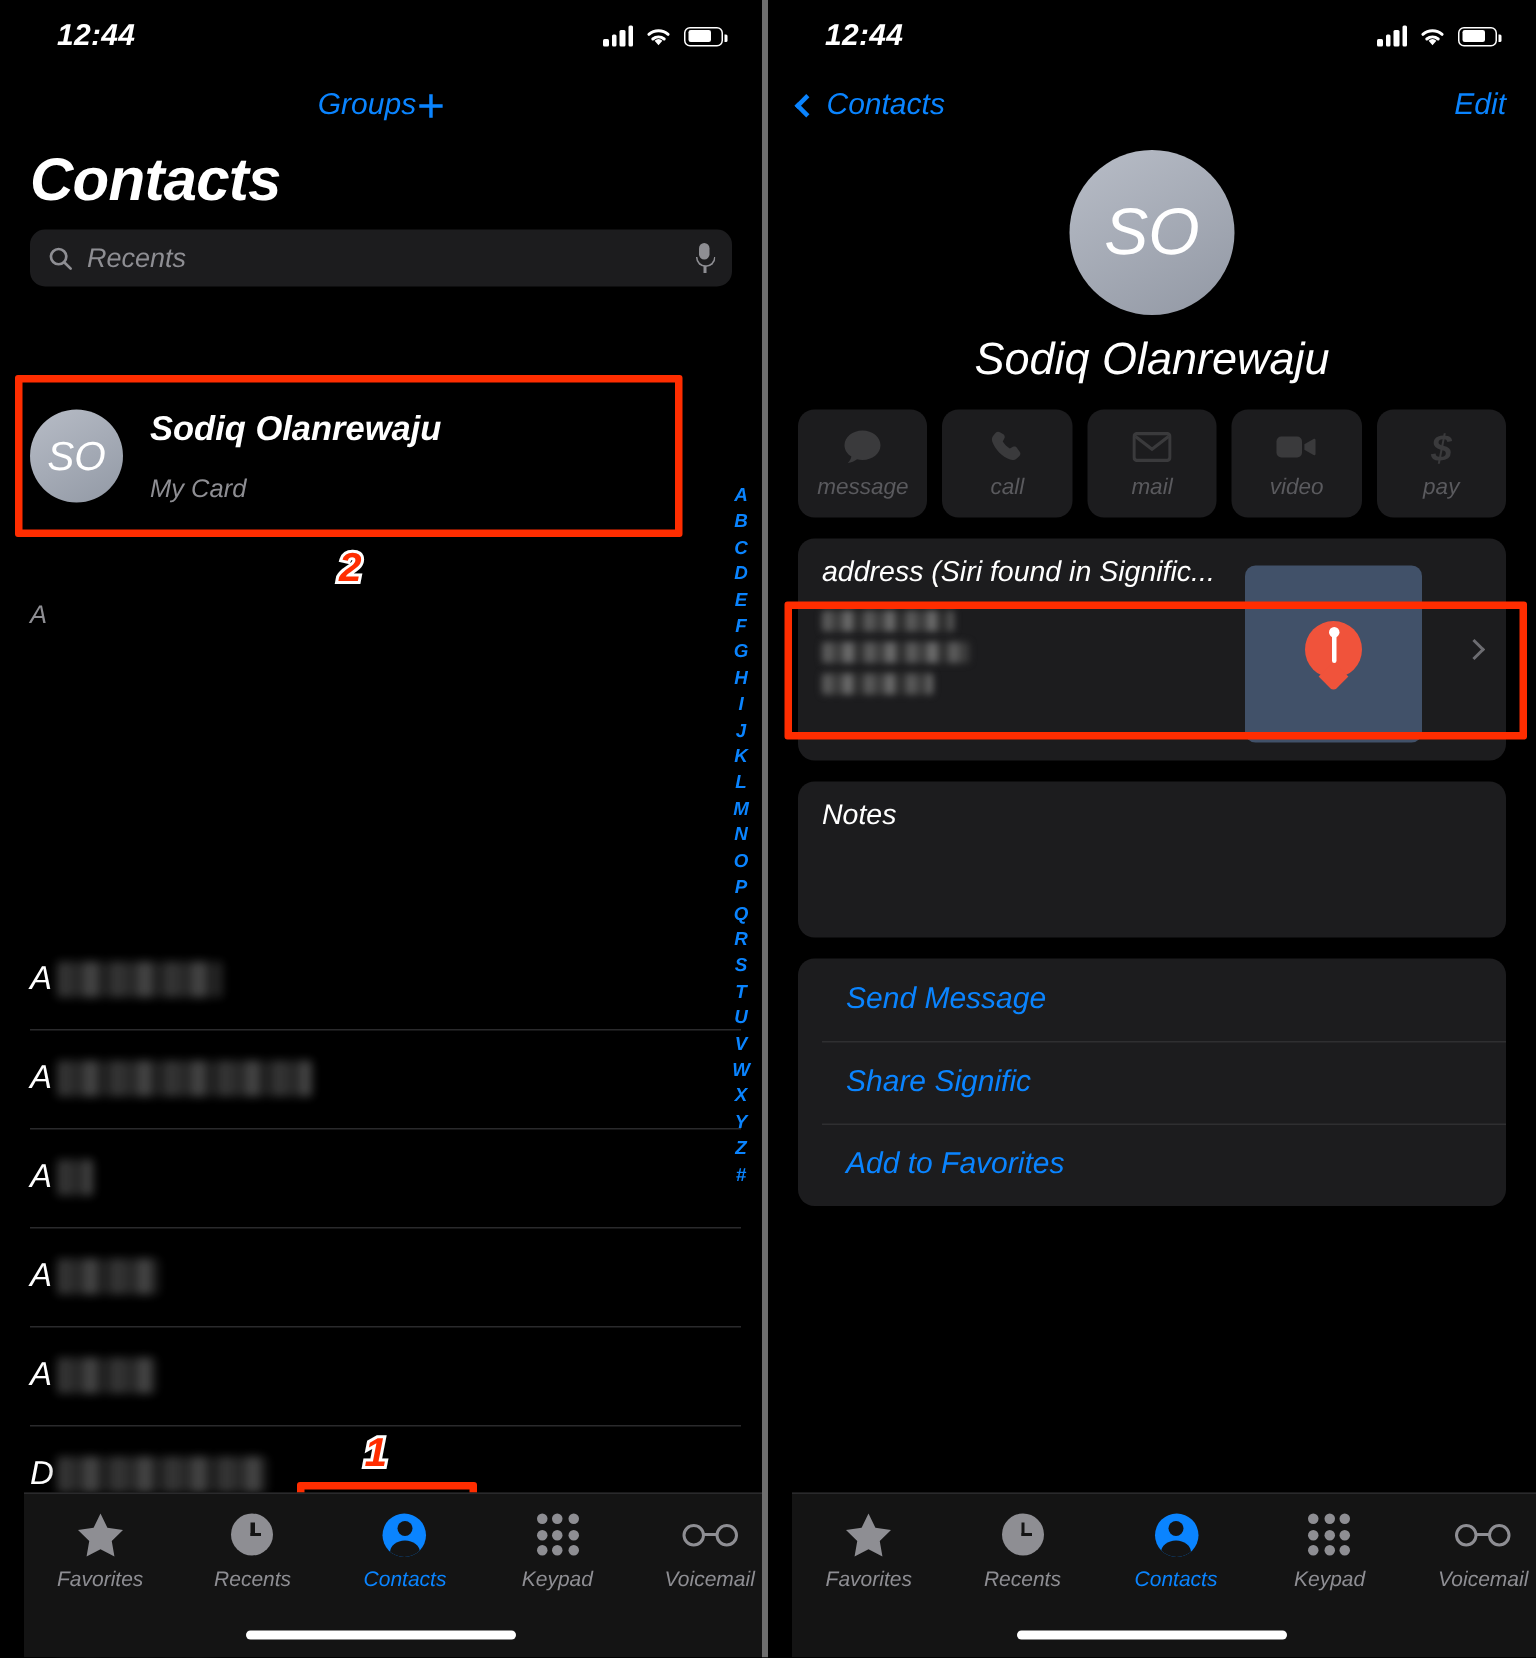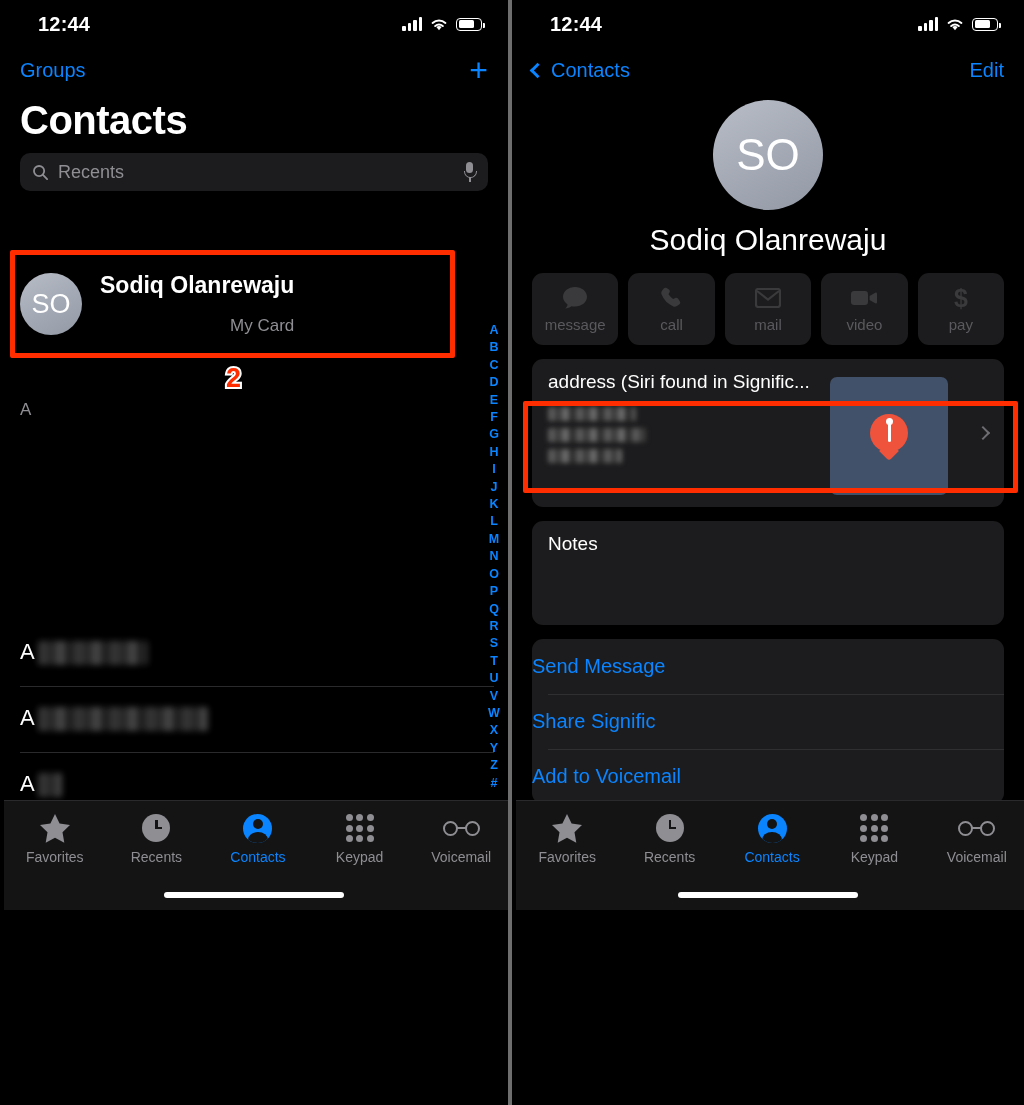--- a/index.html
+++ b/index.html
@@ -3,21 +3,21 @@
 <meta charset="utf-8">
 <style>
   * { box-sizing: border-box; margin: 0; padding: 0; }
   html, body {
     width: 1024px; height: 1105px;
     background: #000;
     font-family: "Liberation Sans", sans-serif;
     overflow: hidden;
   }
   .screens { display: flex; width: 1024px; height: 1105px; }
-  .panel { position: relative; height: 910px; background: #000; overflow: hidden; }
+  .panel { position: relative; height: 1105px; background: #000; overflow: hidden; font-style: italic; }
   .panel-left  { width: 508px; }
   .divider { width: 4px; height: 1105px; background: #6e6e6e; flex: 0 0 4px; }
   .panel-right { width: 512px; }
 
   
   .statusbar {
     height: 48px; display: flex; align-items: center;
     justify-content: space-between; padding: 0 26px 0 38px;
   }
   .status-time { color: #fff; font-size: 20px; font-weight: bold; letter-spacing: .2px; }
@@ -32,21 +32,21 @@
   }
   .batt::after {
     content:""; position:absolute; right:-4px; top:4px; width:2.4px; height:5px;
     background:#fff; border-radius: 0 1px 1px 0;
   }
   .batt b { display:block; height:100%; width:72%; background:#fff; border-radius:1.5px; }
 
   
   .navrow {
     height: 44px; display: flex; align-items: center;
-    justify-content: space-between; padding: 0 20px;
+    justify-content: center; padding: 0 20px;
   }
   .link-blue { color: #0a84ff; font-size: 20px; }
   .plus { color: #0a84ff; font-size: 32px; font-weight: 300; line-height: 1; }
   .big-title { color: #fff; font-size: 40px; font-weight: bold; padding: 6px 20px 10px; letter-spacing: -.5px; }
 
   
   .searchbar {
     margin: 0 20px; height: 38px; background: #1c1c1e; border-radius: 10px;
     display: flex; align-items: center; padding: 0 12px; gap: 9px;
   }
@@ -69,21 +69,21 @@
     position: absolute; left: 20px; top: 260px; right: 30px; height: 88px;
     display: flex; align-items: center; gap: 18px;
   }
   .avatar-sm {
     width: 62px; height: 62px; border-radius: 50%;
     background: linear-gradient(150deg,#b7bcc6,#9299a5);
     color: #fff; font-size: 27px; display: flex;
     align-items: center; justify-content: center; flex: 0 0 62px;
   }
   .mycard-name { color: #fff; font-size: 23px; font-weight: bold; }
-  .mycard-sub { color: #8e8e93; font-size: 17px; margin-top: 17px; text-align: right; }
+  .mycard-sub { color: #8e8e93; font-size: 17px; margin-top: 17px; }
 
   
   .section-head { position: absolute; left: 20px; color: #8e8e93; font-size: 17px; }
   .clist { position: absolute; left: 0; right: 0; }
   .crow { position: absolute; left: 0; right: 14px; height: 66px; }
   .crow .ltr { position: absolute; left: 20px; top: 18px; color: #fff; font-size: 22px; }
   .blur {
     position: absolute; top: 20px; border-radius: 2px;
     background: repeating-linear-gradient(90deg,
       #3a3a3a 0 9px, #2b2b2b 9px 18px, #4a4a4a 18px 27px, #222 27px 36px);
@@ -95,21 +95,21 @@
 
   
   .alpha {
     position: absolute; right: 5px; top: 322px; width: 18px;
     display: flex; flex-direction: column; align-items: center;
   }
   .alpha span { color: #0a84ff; font-size: 12.5px; line-height: 17.4px; font-weight: 600; }
 
   
   .tabbar {
-    position: absolute; left: 4px; bottom: 0; width: 100%; height: 110px;
+    position: absolute; left: 16px; bottom: 0; width: 100%; height: 110px;
     background: #141414; border-top: 1px solid #2a2a2c;
     display: flex; align-items: flex-start; padding-top: 12px;
   }
   .tab { flex: 1; display: flex; flex-direction: column; align-items: center; gap: 6px; }
   .tab-label { font-size: 14px; color: #8e8e93; }
   .tab.active .tab-label { color: #0a84ff; }
   .ico { height: 30px; display: flex; align-items: center; justify-content: center; }
   .home-ind {
     position: absolute; bottom: 12px; left: 50%; transform: translateX(-50%);
     width: 180px; height: 6px; background: #fff; border-radius: 3px;
@@ -209,21 +209,21 @@
   .pin s {
     position: absolute; left: 17.5px; top: 8px; width: 3px; height: 20px;
     background: #fff; border-radius: 2px; text-decoration: none;
   }
   .pin s::before {
     content:""; position:absolute; left:-2px; top:-4px; width:7px; height:7px;
     border-radius: 50%; background: #fff;
   }
   .notes-card { height: 104px; }
   .links-card { margin: 14px 20px 0; background: #1c1c1e; border-radius: 11px; overflow: hidden; }
-  .link-row { padding: 16px 0; color: #0a84ff; font-size: 20px; position: relative; }
+  .link-row { padding: 16px 32px; color: #0a84ff; font-size: 20px; position: relative; }
   .link-row + .link-row::before {
     content:""; position:absolute; left:16px; right:0; top:0; height:1px; background: #2f2f31;
   }
 
   
   .anno {
     position: absolute; border: 5px solid #ff2d00; border-radius: 2px; pointer-events: none;
   }
   .marker {
     position: absolute; color: #ff2d00; font-size: 27px; font-weight: bold;
@@ -513,21 +513,21 @@
       <span class="chev-r"></span>
     </div>
 
     <div class="card notes-card">
       <div class="row-label">Notes</div>
     </div>
 
     <div class="links-card" id="link-list">
         <div class="link-row">Send Message</div>
         <div class="link-row">Share Signific</div>
-        <div class="link-row">Add to Voicemail</div>
+        <div class="link-row">Add to Favorites</div>
       </div>
 
     <div class="anno" style="left:11px; top:401px; width:495px; height:92px;"></div>
 
     <div class="tabbar" id="tabbar-right">
         <div class="tab">
           <span class="ico">
             <svg class="i-star" viewBox="0 0 32 30">
               <path d="M16 1l4.6 9.5 10.4 1.5-7.5 7.3 1.8 10.4L16 24.8 6.7 29.7l1.8-10.4L1 12l10.4-1.5z" fill="#8e8e93"></path>
             </svg>

